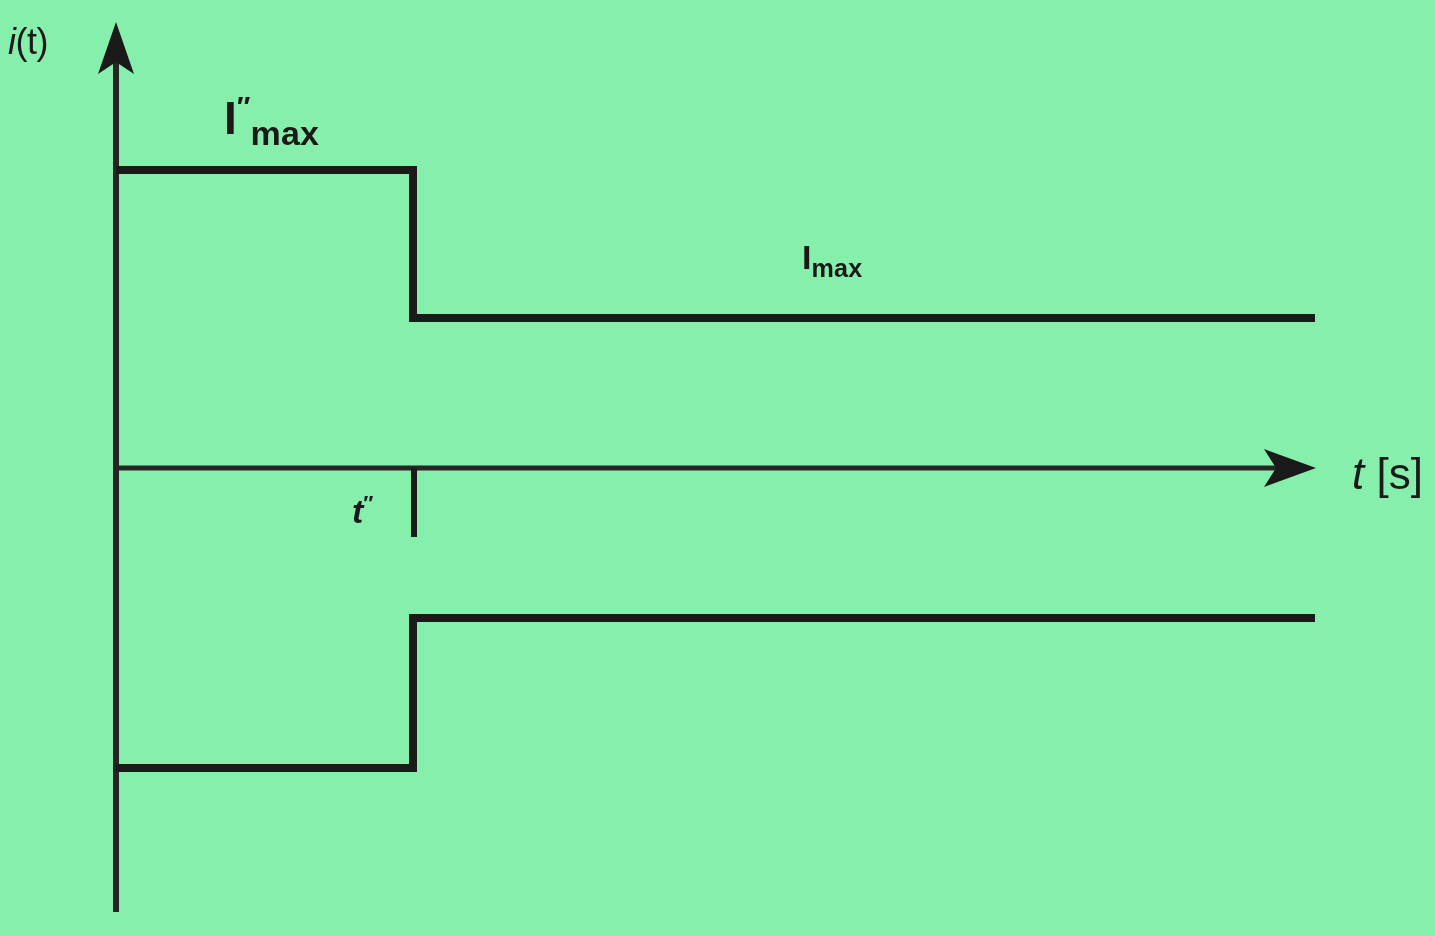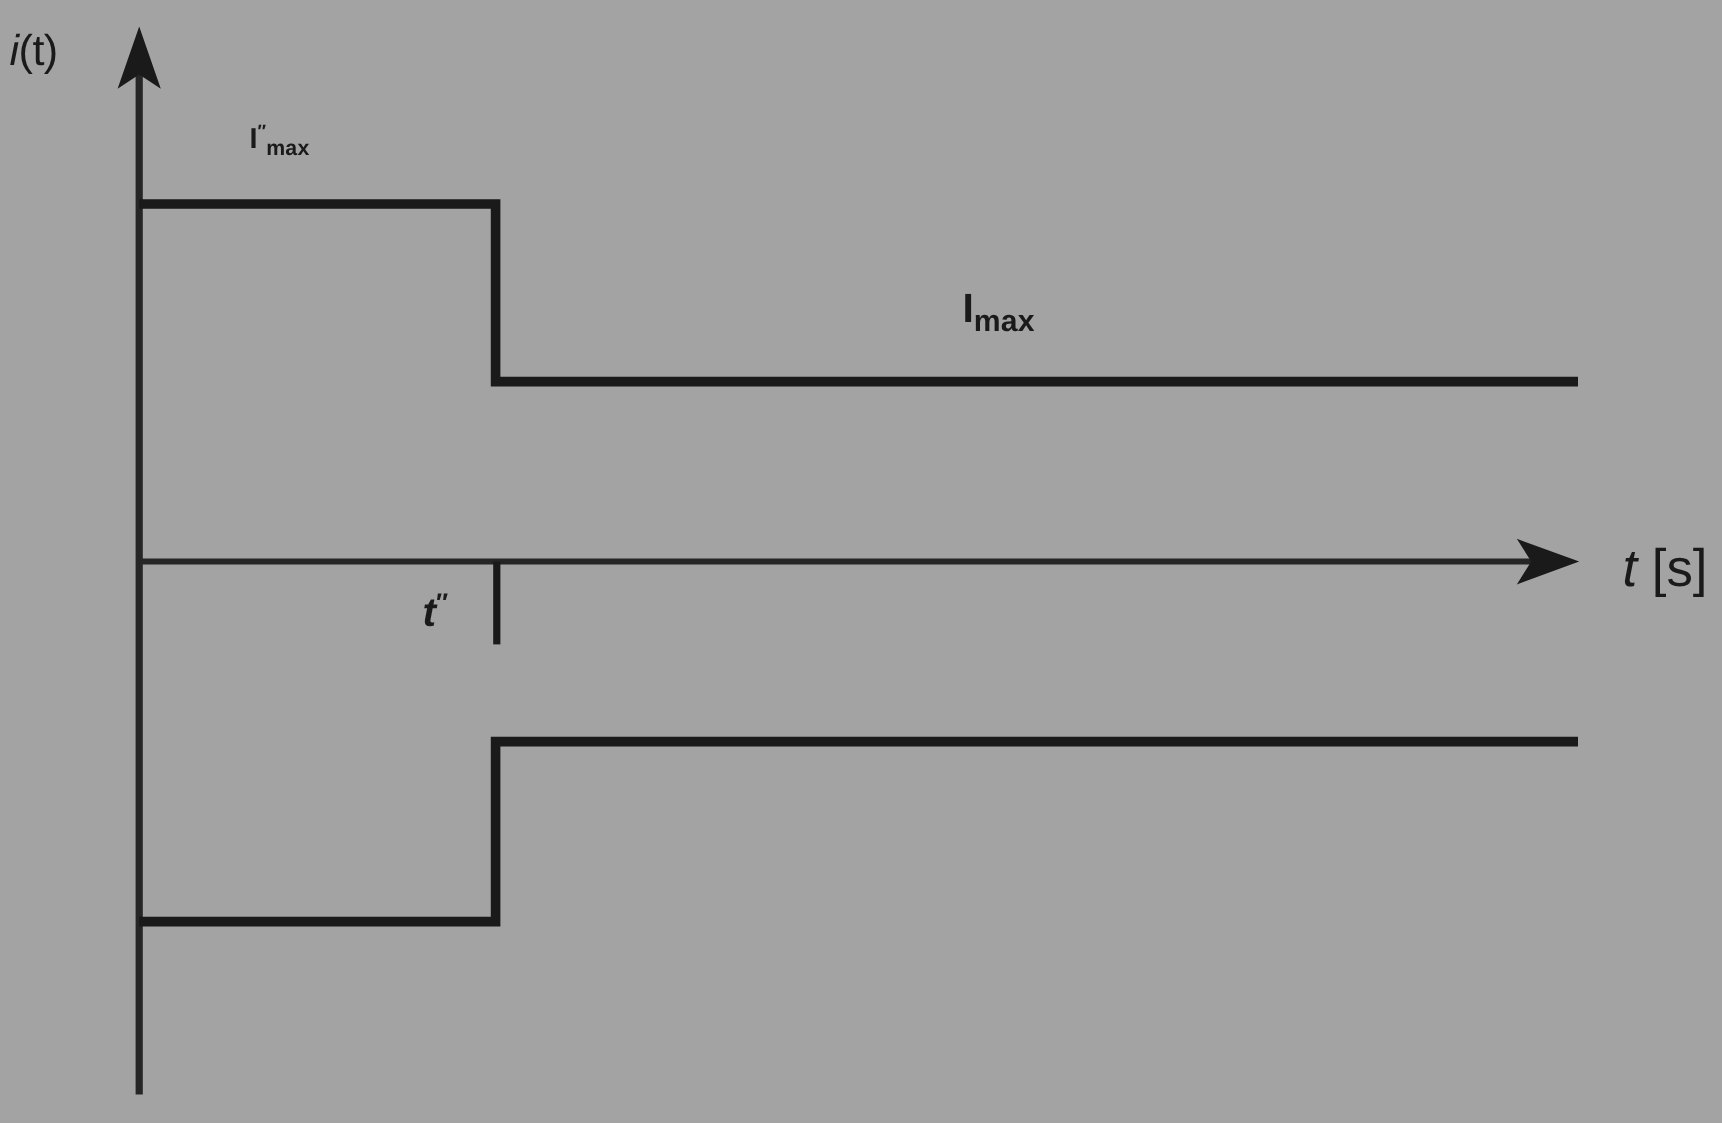--- a/index.html
+++ b/index.html
@@ -7,21 +7,21 @@
     padding: 0;
     background: #ffffff;
   }
   body {
     font-family: "Liberation Sans", sans-serif;
   }
   #figure-root {
     position: relative;
     width: 1435px;
     height: 936px;
-    background: #a3a3a3;
+    background: #86efac;
     overflow: hidden;
   }
   #figure-svg {
     position: absolute;
     left: 0;
     top: 0;
     width: 1435px;
     height: 936px;
   }
   .fig-label {
@@ -46,25 +46,24 @@
     top: 452px;
     font-size: 44px;
   }
   #label-xlabel .it {
     font-style: italic;
   }
   #label-xlabel .roman {
     font-style: normal;
   }
   #label-isubmax {
-    left: 208px;
+    left: 224px;
     top: 92px;
-    font-size: 24px;
+    font-size: 46px;
     font-weight: 600;
-    margin-top: 11px;
   }
   #label-imax {
     left: 802px;
     top: 240px;
     font-size: 34px;
     font-weight: 600;
   }
   #label-tprime {
     left: 352px;
     top: 492px;

